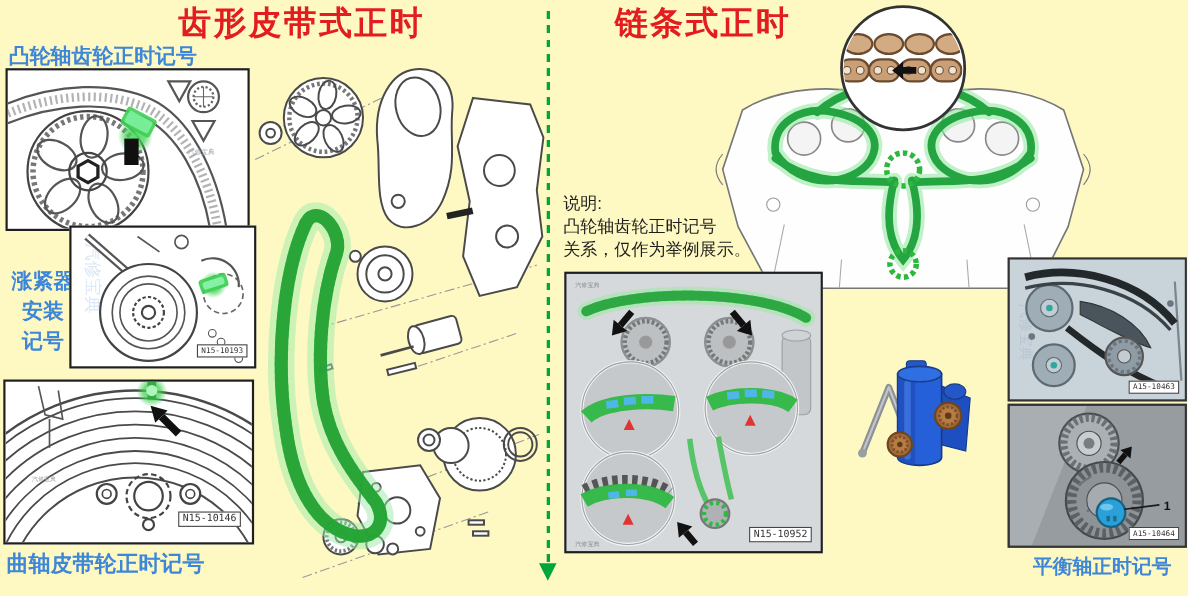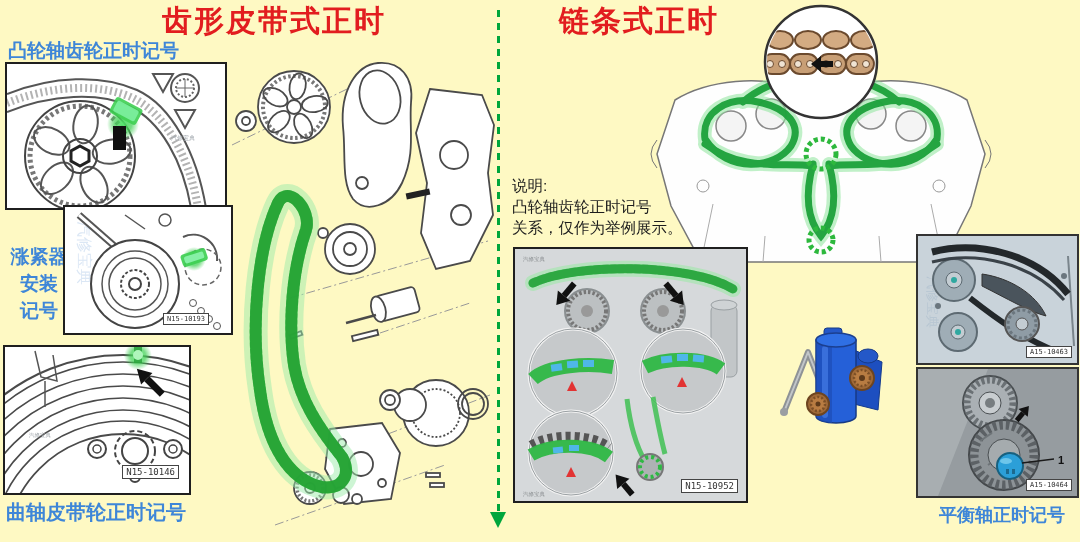--- a/index.html
+++ b/index.html
@@ -109,24 +109,24 @@
       <path d="M118,30 a24,24 0 0 1 34,24" fill="none" stroke="#555" stroke-width="2"></path>
       <circle cx="138" cy="60" r="18" fill="none" stroke="#666" stroke-width="1.5" stroke-dasharray="5 3"></circle>
       <circle cx="129" cy="52" r="12" fill="url(#g2)"></circle>
       <rect x="116" y="44" width="26" height="13" rx="3" transform="rotate(-18 129 50)" fill="#3ecf52" opacity=".92"></rect>
       <rect x="119" y="47" width="20" height="7" rx="2" transform="rotate(-18 129 50)" fill="#86f0a6"></rect>
       <circle cx="128" cy="96" r="3.5" fill="#fff" stroke="#555"></circle>
       <circle cx="136" cy="104" r="3.5" fill="#fff" stroke="#555"></circle>
       <circle cx="144" cy="112" r="3.5" fill="#fff" stroke="#555"></circle>
       <circle cx="152" cy="119" r="3.5" fill="#fff" stroke="#555"></circle>
     </svg>
-    <div class="code-badge" style="right:22px;bottom:8px;font-size:7px;margin-left:32px;">N15-10193</div>
-  </div>
-
-  <div class="img-box" style="left:3px;top:345px;width:188px;height:150px;">
+    <div class="code-badge" style="right:6px;bottom:8px;font-size:7px;margin-left:32px;">N15-10193</div>
+  </div>
+
+  <div class="img-box" style="left:3px;top:345px;width:228px;height:150px;">
     <svg width="224" height="146" viewBox="0 0 224 146">
       <defs>
         <radialGradient id="g3">
           <stop offset="0" stop-color="#5ae872" stop-opacity=".95"></stop>
           <stop offset=".55" stop-color="#3ecf52" stop-opacity=".7"></stop>
           <stop offset="1" stop-color="#3ecf52" stop-opacity="0"></stop>
         </radialGradient>
       </defs>
       <g fill="none" stroke="#4a4a4a" stroke-width="1.6">
         <circle cx="118" cy="205" r="197" stroke-width="2.2"></circle>

